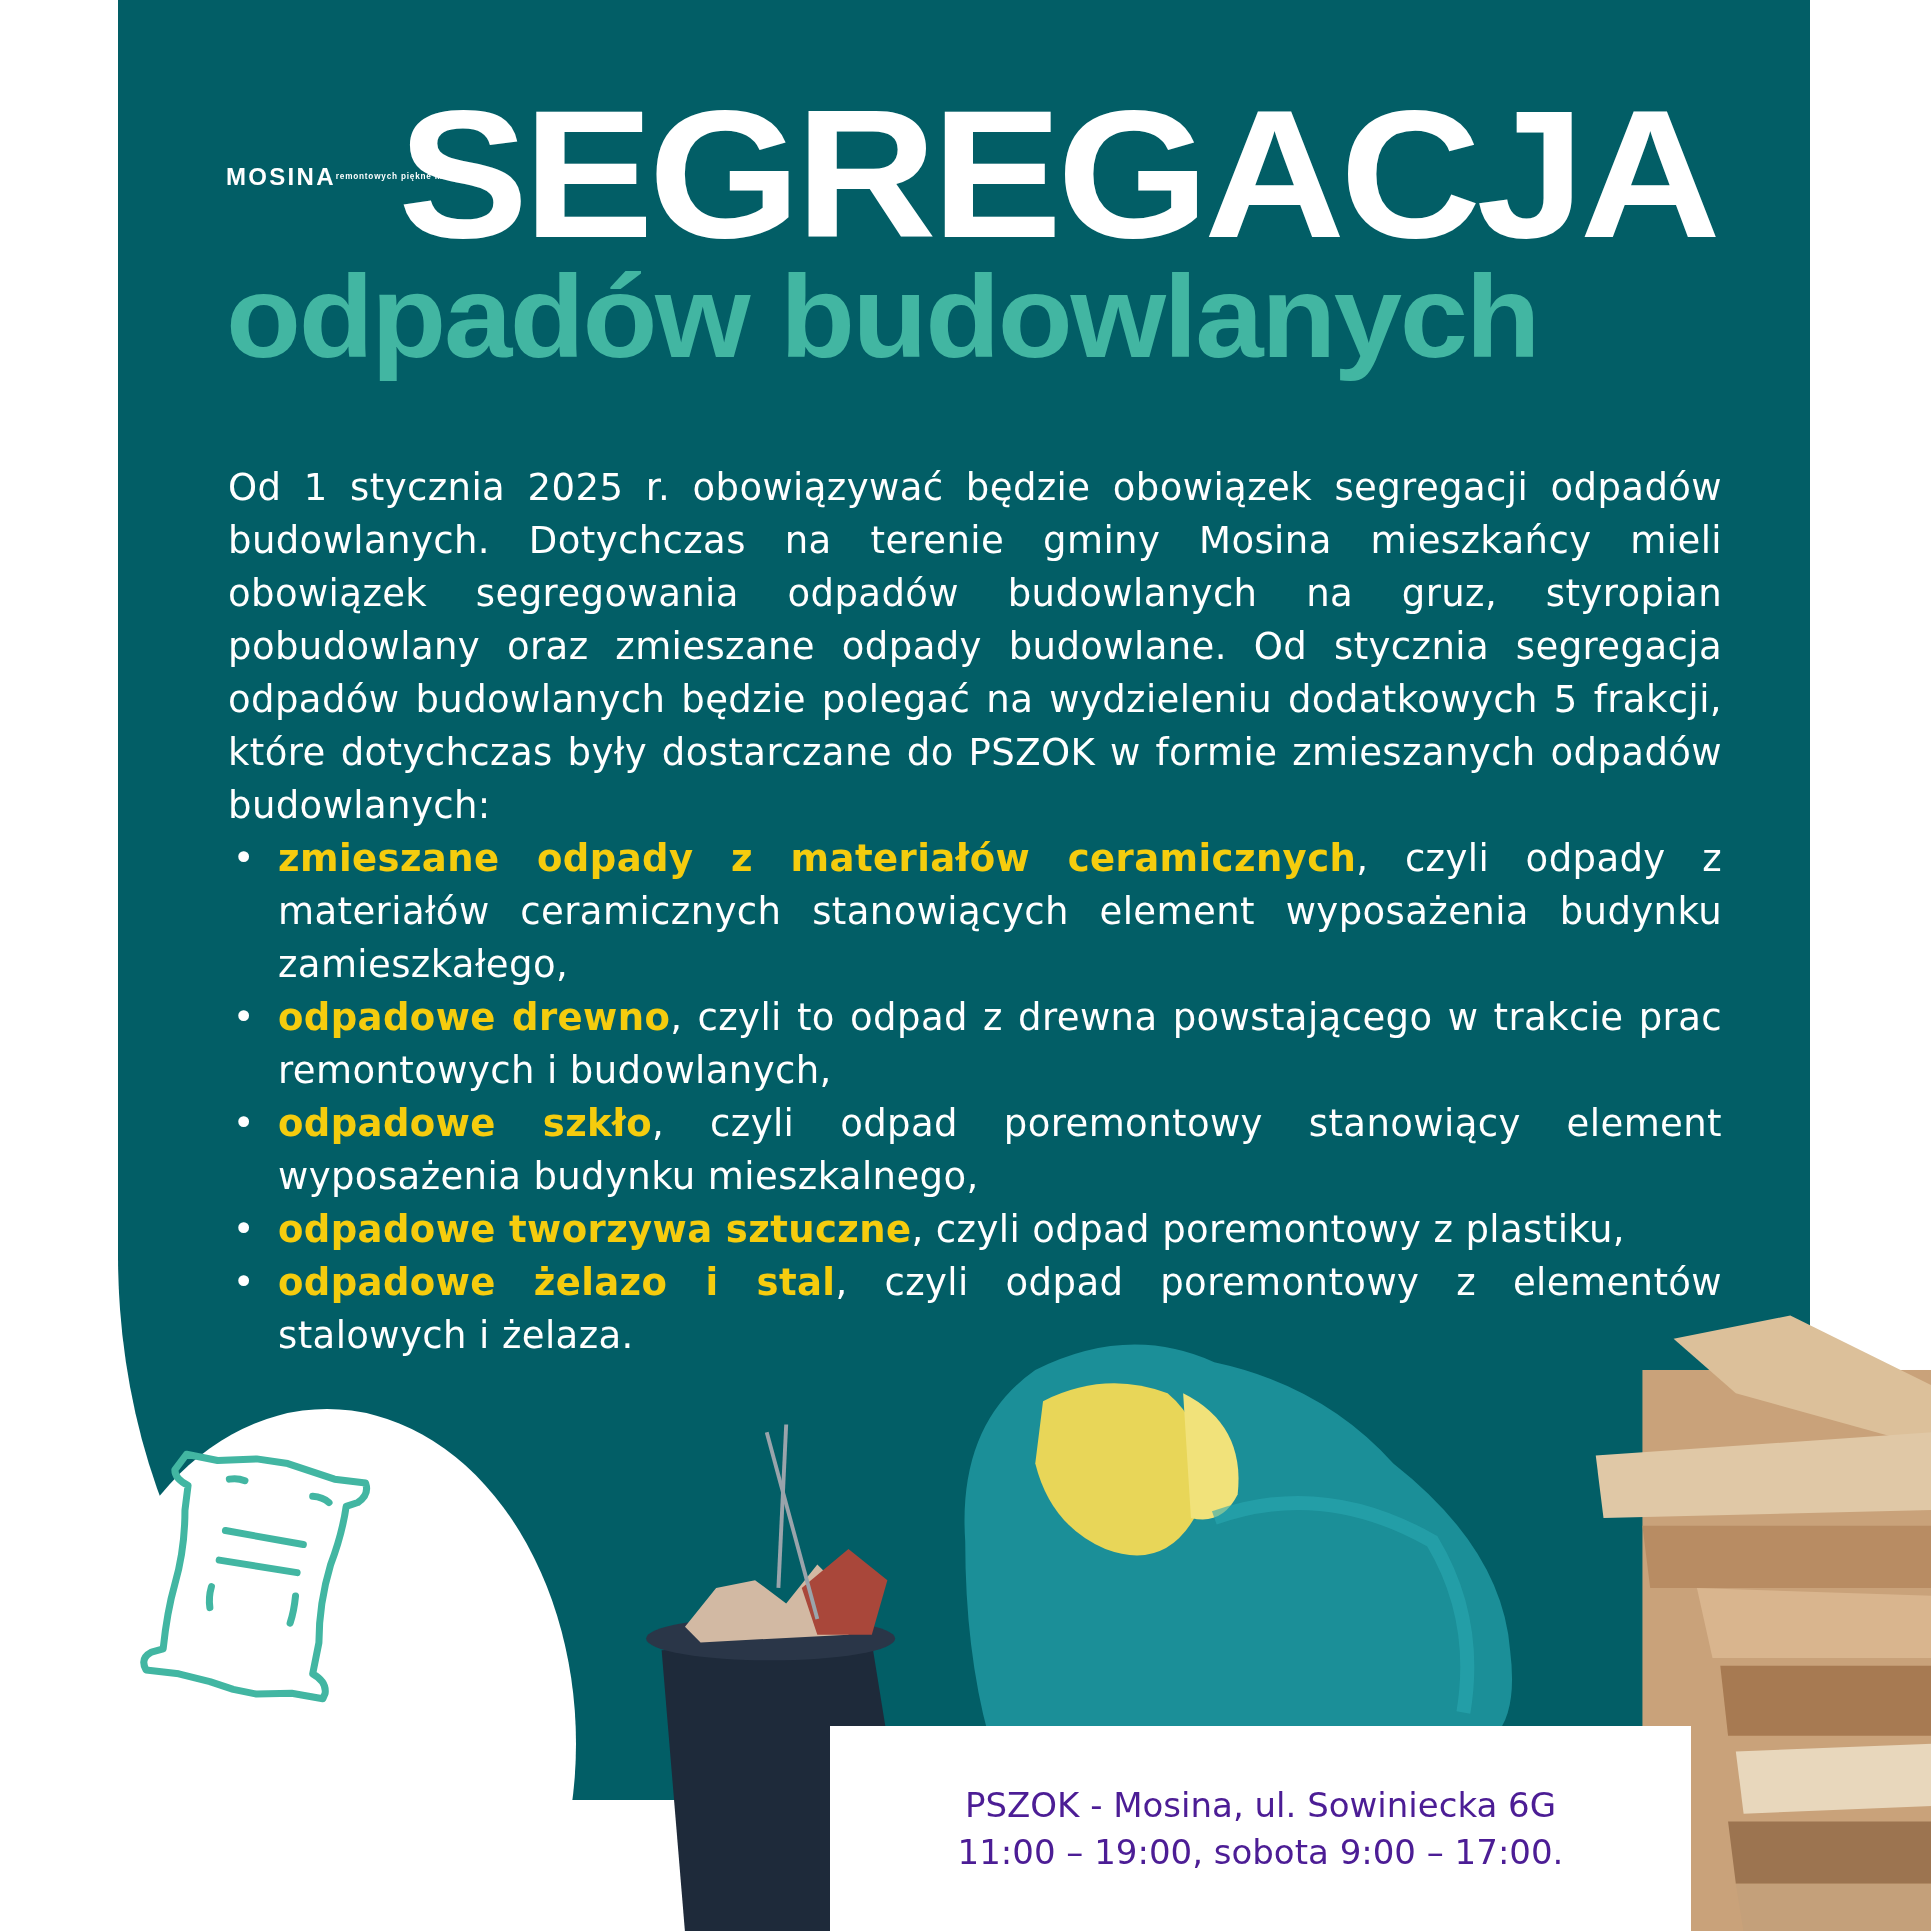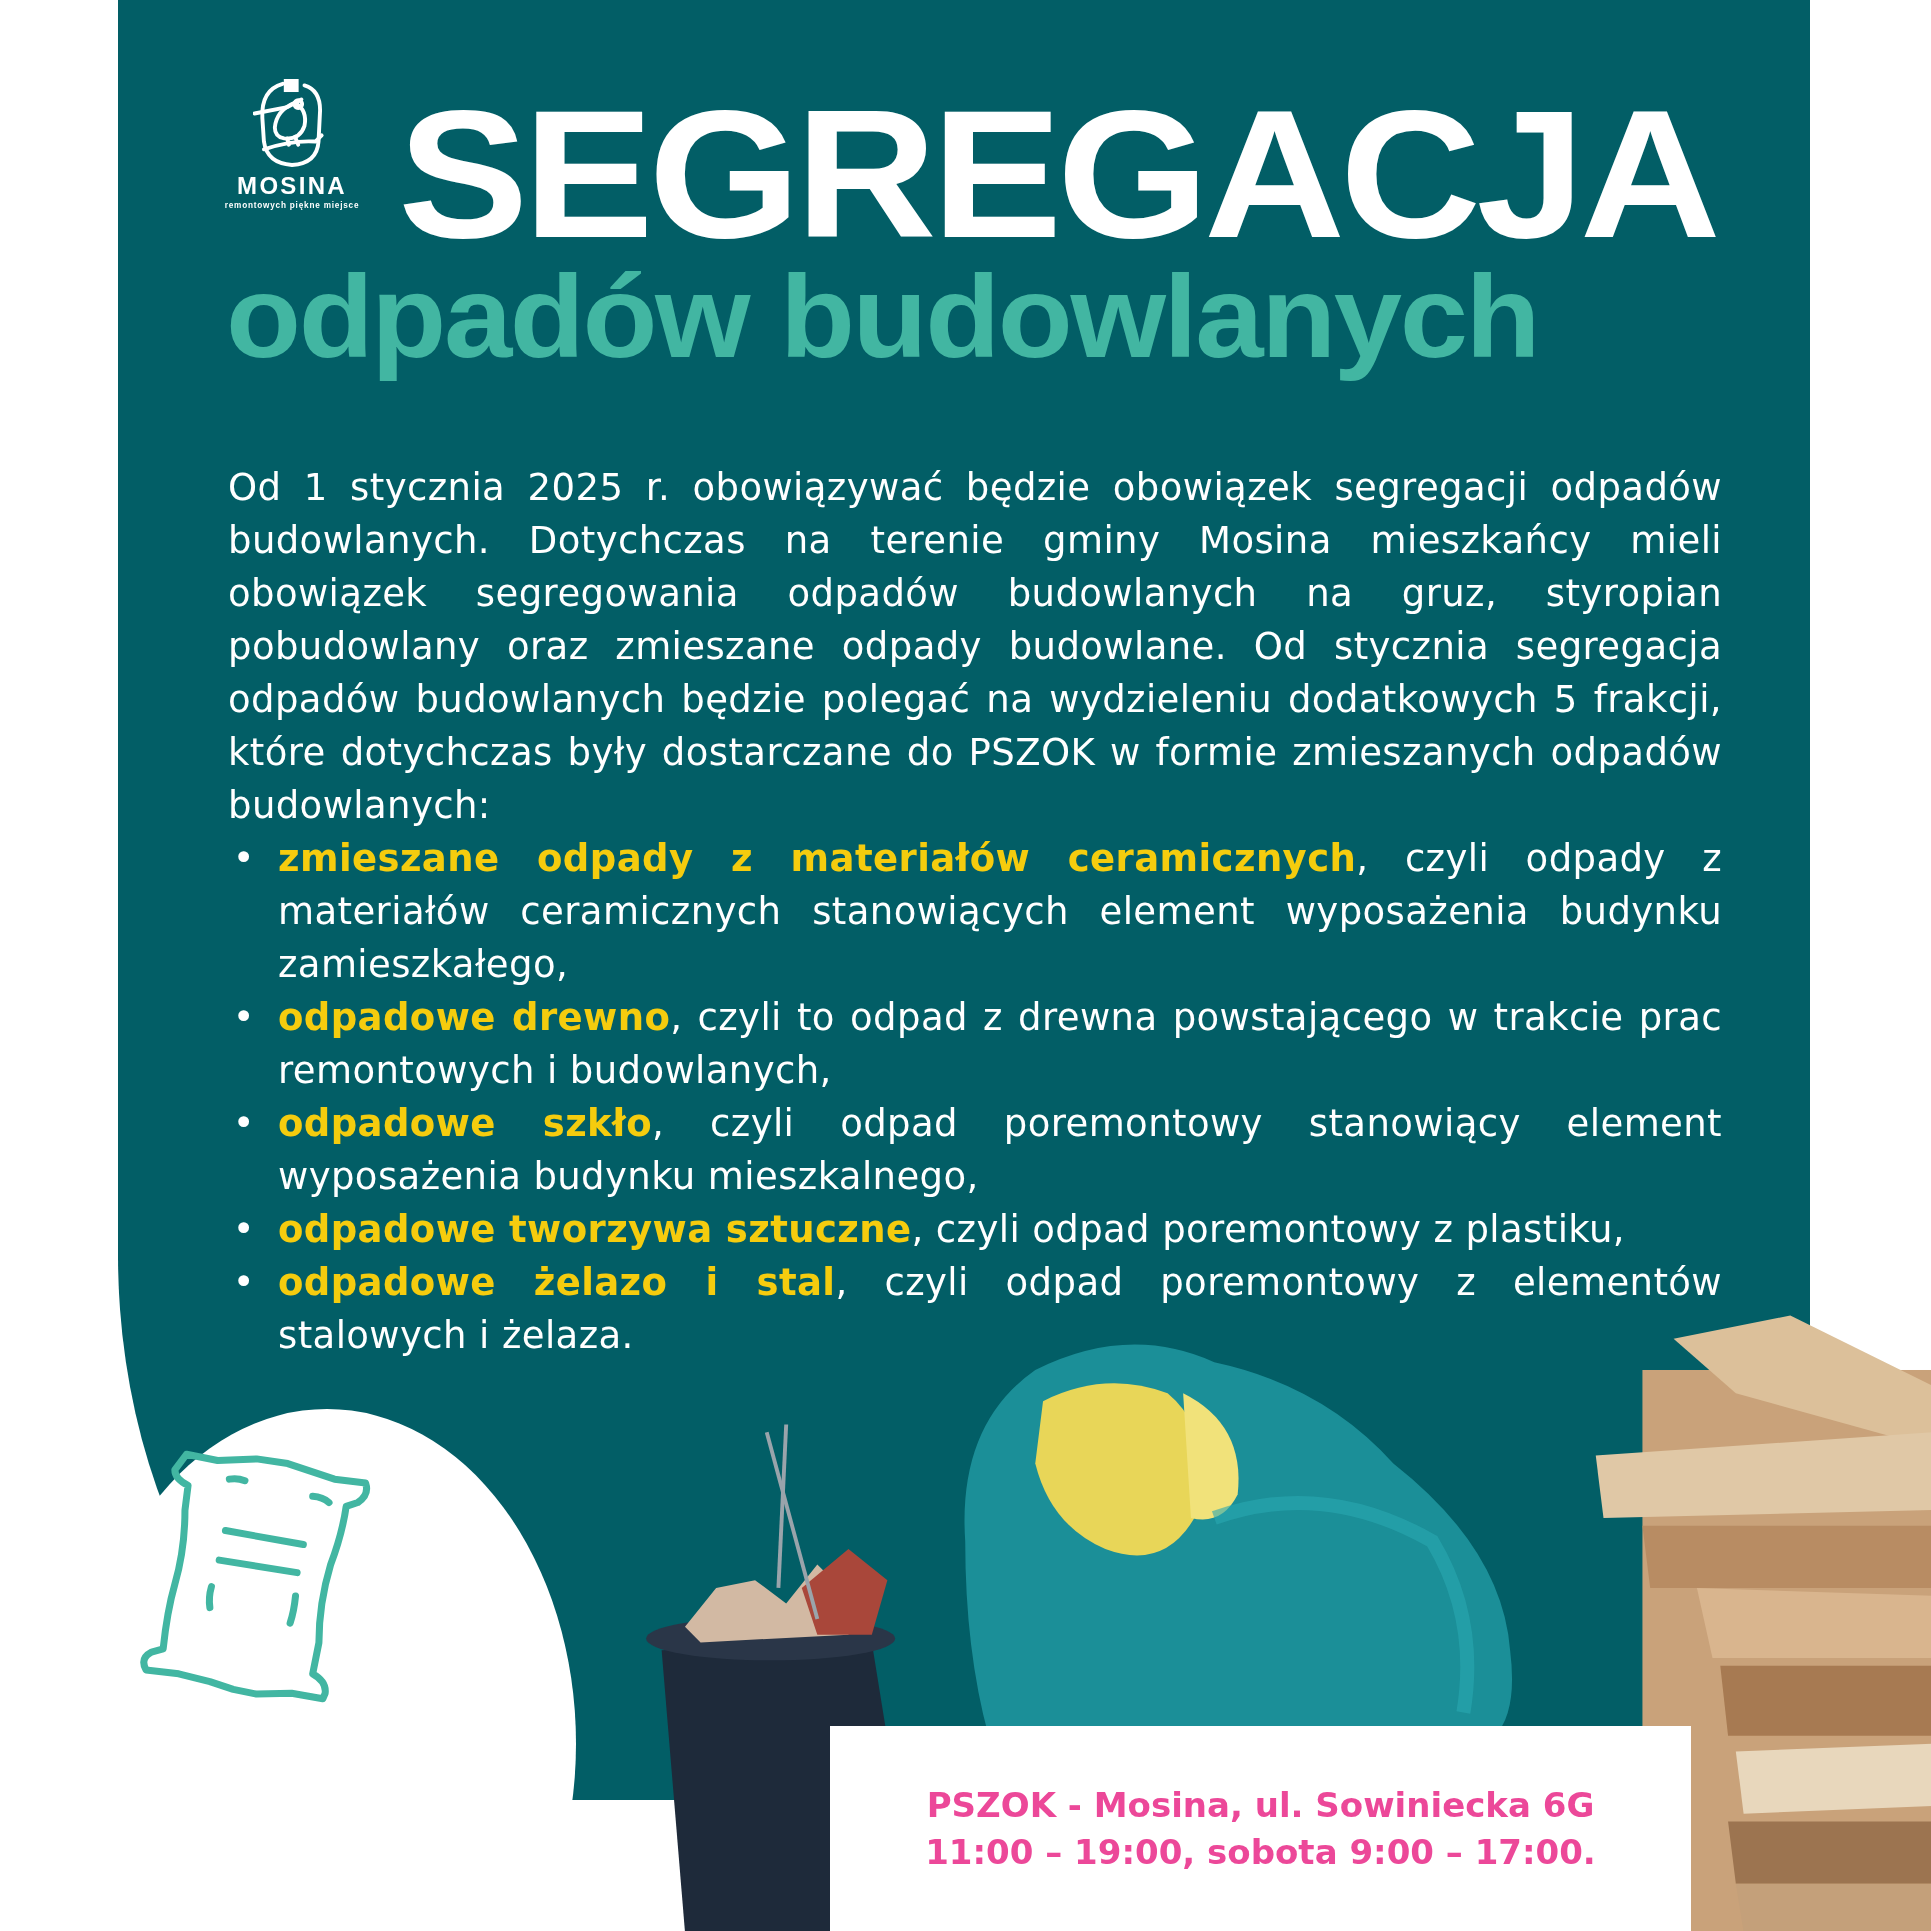--- a/index.html
+++ b/index.html
@@ -11,22 +11,22 @@
     .panel {
       position: absolute; left: 118px; top: 0; width: 1692px; height: 1800px;
       background: #025e66;
       border-bottom-left-radius: 405px 545px;
     }
     .white-circle {
       position: absolute; left: 78px; top: 1409px; width: 498px; height: 669px;
       border-radius: 50%; background: #ffffff;
     }
     .logo {
-      position: absolute; left: 226px; top: 79px; width: 132px; height: 132px;
-      display: flex; flex-direction: column; align-items: center;
+      position: absolute; left: 226px; top: 109px; width: 132px; height: 132px;
+      display: flex; flex-direction: row; align-items: center;
     }
     .logo svg { width: 78px; height: 90px; }
     .logo-name {
       color: #ffffff; font-weight: bold; font-size: 24px; letter-spacing: 2.3px;
       margin-top: 4.7px; line-height: 1;
     }
     .logo-tag {
       color: #ffffff; font-weight: bold; font-size: 8.2px; letter-spacing: 0.8px;
       margin-top: 3.1px; white-space: nowrap;
     }
@@ -55,23 +55,22 @@
       position: absolute; left: 4.7px; top: 0;
     }
     .hl { color: #f5cc0e; font-weight: bold; margin-top: 41px; }
     .photos { position: absolute; left: 0; top: 0; width: 1932px; height: 1932px; pointer-events: none; }
     .info-box {
       position: absolute; left: 830px; top: 1726px; width: 861px; height: 205px;
       background: #ffffff; display: flex; flex-direction: column; align-items: center;
       justify-content: center;
     }
     .info-box div {
-      color: #ec4899; font-size: 34px; line-height: 47px; text-align: left;
+      color: #4c1d95; font-size: 34px; line-height: 47px; text-align: left;
       font-family: "DejaVu Sans", sans-serif;
-      font-weight: bold;
     }
     .bag-icon { position: absolute; left: 132px; top: 1448px; width: 257px; height: 257px; }
   </style>
 </head>
 <body>
 
 <div class="panel"></div>
 <div class="white-circle"></div>
 
 <svg class="bag-icon" viewBox="0 0 330 330">

